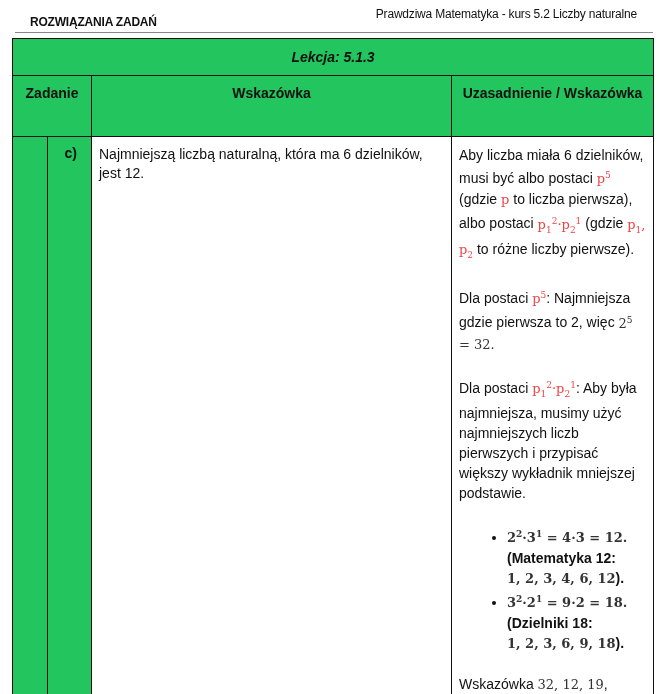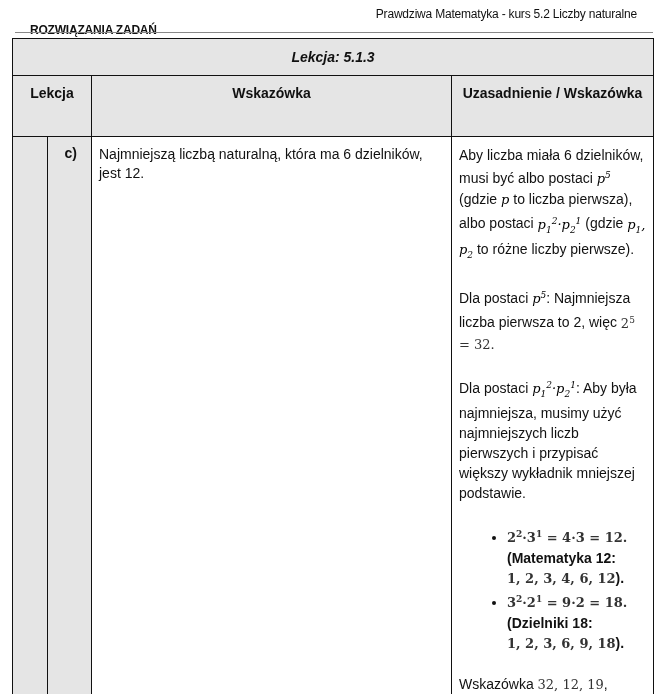--- a/index.html
+++ b/index.html
@@ -1,30 +1,30 @@
 <!DOCTYPE html>
 <html><head>
 <meta charset="utf-8">
 <style>
   html, body { margin:0; padding:0; background:#ffffff; }
   body { width:663px; height:694px; position:relative; font-family:"Liberation Sans", sans-serif; color:#111; overflow:hidden; }
-  .hdr-left { position:absolute; left:30px; top:23px; font-size:12px; font-weight:bold; letter-spacing:-0.2px;text-align:right; }
+  .hdr-left { position:absolute; left:30px; top:15px; font-size:12px; font-weight:bold; letter-spacing:-0.2px;text-align:right; }
   .hdr-right { position:absolute; right:26px; top:7px; font-size:12px; letter-spacing:-0.2px; }
   .hdr-line { position:absolute; left:15px; right:10px; top:32px; height:1px; background:#888; }
   table { position:absolute; left:12px; top:38px; width:641px; border-collapse:collapse; table-layout:fixed; }
   td, th { border:1px solid #111; font-size:14px; vertical-align:top; }
-  .green { background:#e5e5e5; }
+  .green { background:#22c55e; }
   .title-cell { height:34px; text-align:center; vertical-align:middle; font-weight:bold; font-style:italic; }
   .colhdr { height:52px; font-weight:bold; text-align:center; vertical-align:top; padding-top:7px; line-height:20px; }
   .subid { text-align:right; font-weight:bold; padding:8px 14px 0 0; }
   .answer { padding:8px 7px; line-height:19px; background:#fff; }
   .just { padding:8px 7px; line-height:20px; background:#fff; }
   .just p { margin:0 0 20px 0; }
   .just p.last { margin:0; }
-  .math { font-family:"DejaVu Serif", serif; font-style:italic; font-size:13px; color:#000000; }
+  .math { font-family:"DejaVu Serif", serif; font-size:13px; color:#ef4444; }
   .mathn { font-family:"DejaVu Serif", serif; font-size:13px; color:#333; }
   sup { font-size:9px; }
   sub { font-size:9px; }
   ul { margin:0 0 20px 0; padding-left:48px; list-style:disc; }
   ul li { line-height:20px;font-weight:bold; }
 </style>
 </head>
 <body>
 
 <div class="hdr-left">ROZWIĄZANIA ZADAŃ</div>
@@ -36,34 +36,34 @@
     <col style="width:35px">
     <col style="width:44px">
     <col style="width:360px">
     <col style="width:202px">
   </colgroup>
   <tbody>
       <tr>
     <td colspan="4" class="green title-cell">Lekcja: 5.1.3</td>
   </tr>
   <tr>
-    <td colspan="2" class="green colhdr">Lekcja</td>
+    <td colspan="2" class="green colhdr">Zadanie</td>
     <td class="green colhdr">Wskazówka</td>
     <td class="green colhdr">Uzasadnienie / Wskazówka</td>
   </tr>
   <tr style="height:552px;">
     <td class="green"></td>
     <td class="green subid">c)</td>
     <td class="answer">Najmniejszą liczbą naturalną, która ma 6 dzielników, jest 12.</td>
     <td class="just">
       <p>
         <span>Aby liczba miała 6 dzielników, musi być albo postaci </span><span class="math">p<sup>5</sup></span><span> (gdzie </span><span class="math">p</span><span> to liczba pierwsza), albo postaci </span><span class="math">p<sub>1</sub><sup>2</sup>·p<sub>2</sub><sup>1</sup></span><span> (gdzie </span><span class="math">p<sub>1</sub>, p<sub>2</sub></span><span> to różne liczby pierwsze).</span>
       </p>
       <p>
-        <span>Dla postaci </span><span class="math">p<sup>5</sup></span><span>: Najmniejsza liczba pierwsza to 2, więc </span><span class="mathn">2<sup>5</sup> = 32.</span>
+        <span>Dla postaci </span><span class="math">p<sup>5</sup></span><span>: Najmniejsza gdzie pierwsza to 2, więc </span><span class="mathn">2<sup>5</sup> = 32.</span>
       </p>
       <p>
         <span>Dla postaci </span><span class="math">p<sub>1</sub><sup>2</sup>·p<sub>2</sub><sup>1</sup></span><span>: Aby była najmniejsza, musimy użyć najmniejszych liczb pierwszych i przypisać większy wykładnik mniejszej podstawie.</span>
       </p>
       <ul>
         <li><span class="mathn">2<sup>2</sup>·3<sup>1</sup> = 4·3 = 12.</span><br><span>(Matematyka 12: </span><br><span class="mathn">1, 2, 3, 4, 6, 12</span><span>).</span></li>
         <li><span class="mathn">3<sup>2</sup>·2<sup>1</sup> = 9·2 = 18.</span><br><span>(Dzielniki 18: </span><br><span class="mathn">1, 2, 3, 6, 9, 18</span><span>).</span></li>
       </ul>
       <p class="last">
         <span>Wskazówka </span><span class="mathn">32, 12, 19</span><span>, najmniejszą jest 12.</span>

